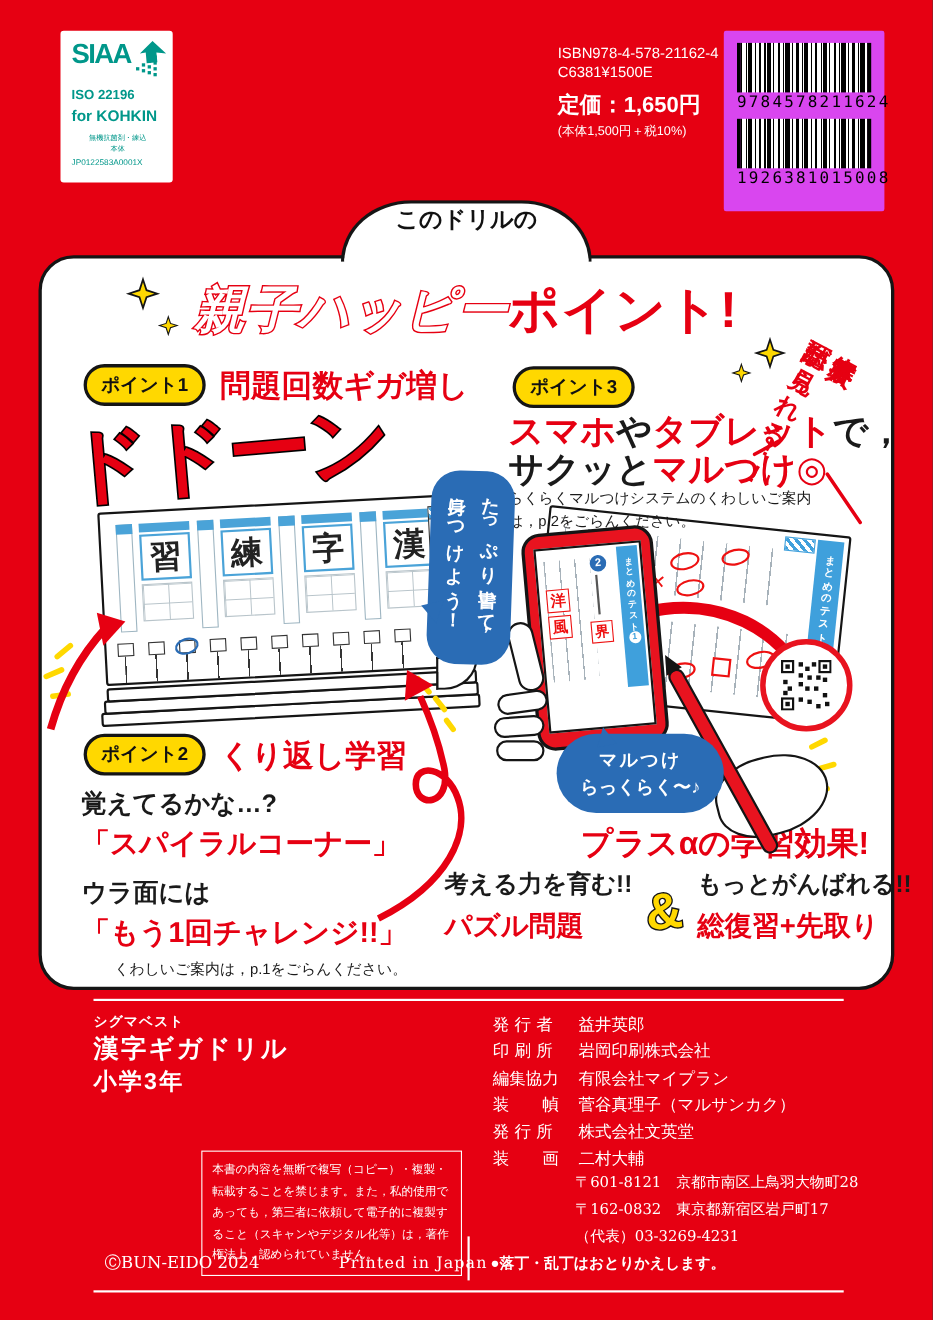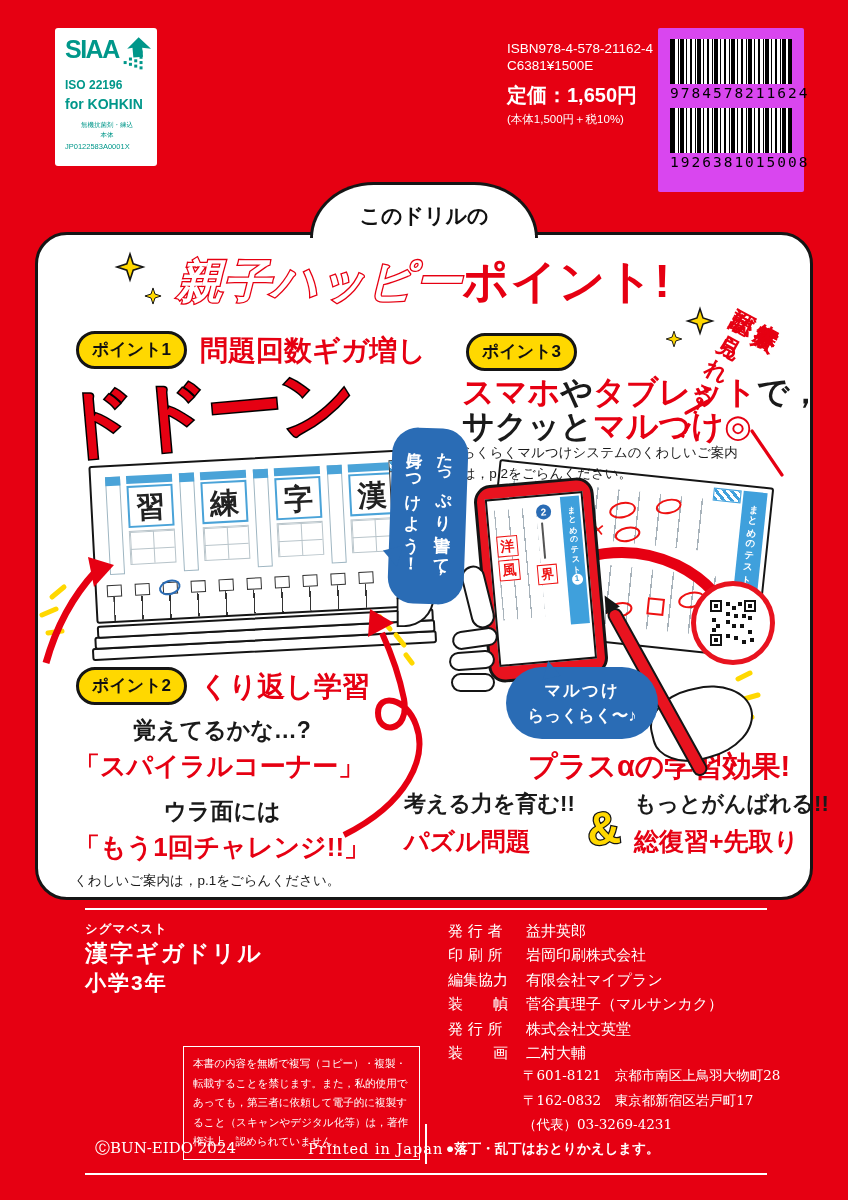--- a/index.html
+++ b/index.html
@@ -24,21 +24,21 @@
 
   .bcbox{left:658px;top:28px;width:146px;height:164px;background:#d946ef;border-radius:2px;padding:11px 12px;}
   .bars{height:45px;border-left:3px solid #000;border-right:3px solid #000;
     background:repeating-linear-gradient(90deg,#000 0 2px,#fff 2px 5px,#000 5px 6px,#fff 6px 7px,#000 7px 11px,#fff 11px 13px,#000 13px 14px,#fff 14px 17px);}
   .bcnum{font-family:"DejaVu Sans Mono","Liberation Mono",monospace;font-size:14.5px;color:#000;text-align:center;letter-spacing:2px;margin:1px 0 7px;}
 
   
   .panel{left:35px;top:232px;width:778px;height:668px;background:#fff;border:3px solid #151515;border-radius:32px;}
   .bump{position:absolute;left:50%;transform:translateX(-50%);top:-53px;width:228px;height:56px;background:#fff;
         border:3px solid #151515;border-bottom:none;border-radius:114px 114px 0 0/100px 100px 0 0;
-        text-align:center;padding-top:17px;font-size:21px;font-weight:800;color:#111;z-index:2;}
+        text-align:center;font-size:21px;font-weight:800;color:#111;z-index:2;}
   .bump-mask{position:absolute;left:50%;transform:translateX(-50%);top:0px;width:222px;height:8px;background:#fff;z-index:2;}
   .ptitle{position:absolute;left:0;top:16px;width:100%;text-align:center;font-size:46px;font-weight:800;letter-spacing:1px;z-index:3;white-space:nowrap;}
   .t-outline{color:#fff;-webkit-text-stroke:2.6px #e60012;paint-order:stroke fill;font-style:italic;}
   .t-solid{color:#e60012;}
 
   .badge{position:absolute;background:#ffd800;border:3px solid #151515;border-radius:19px;
          padding:4px 13px 5px;font-size:17px;font-weight:800;color:#111;white-space:nowrap;z-index:3;}
   .rhead{position:absolute;font-size:28px;font-weight:900;color:#e60012;white-space:nowrap;z-index:3;}
   .bk{color:#1a1a1a;}
 
@@ -77,23 +77,23 @@
         border-radius:0 0 80% 0/0 0 100% 0;transform:rotate(3deg);}
 
   .bubble1{position:absolute;left:352px;top:193px;width:76px;height:176px;background:#2a6cb5;border-radius:26px;
            transform:rotate(2deg);z-index:8;display:flex;justify-content:center;padding-top:12px;}
   .bubble1:after{content:"";position:absolute;left:-17px;bottom:40px;border:11px solid transparent;
            border-right:18px solid #2a6cb5;transform:rotate(16deg);}
   .vjp{writing-mode:vertical-rl;text-orientation:upright;color:#fff;font-size:16.5px;font-weight:800;line-height:1.85;letter-spacing:2px;}
 
   
   .p2txt{position:absolute;left:36px;top:480px;z-index:3;}
-  .p2-b{font-size:23px;color:#1a1a1a;font-weight:600;text-align:center;}
+  .p2-b{font-size:23px;color:#1a1a1a;font-weight:600;}
   .p2-r{font-size:26px;color:#e60012;font-weight:900;margin:3px 0 12px;}
-  .p2-note{font-size:13.5px;color:#1a1a1a;margin-top:7px;}
+  .p2-note{font-size:13.5px;color:#1a1a1a;margin-top:7px;text-align:right;}
 
   
   .p3h{position:absolute;left:424px;z-index:3;font-size:32px;font-weight:900;white-space:nowrap;}
   .p3note{position:absolute;left:424px;top:208px;font-size:13.5px;color:#1a1a1a;line-height:1.55;z-index:3;}
   .vred{position:absolute;left:664px;top:58px;transform:rotate(28deg);writing-mode:vertical-rl;text-orientation:upright;
         font-size:23px;font-weight:900;color:#e60012;line-height:1.2;letter-spacing:1px;z-index:4;white-space:nowrap;}
 
   
   .sheet2{position:absolute;left:452px;top:238px;width:276px;height:172px;background:#fff;border:2.5px solid #151515;
           border-radius:3px;transform:rotate(6deg);z-index:1;}

